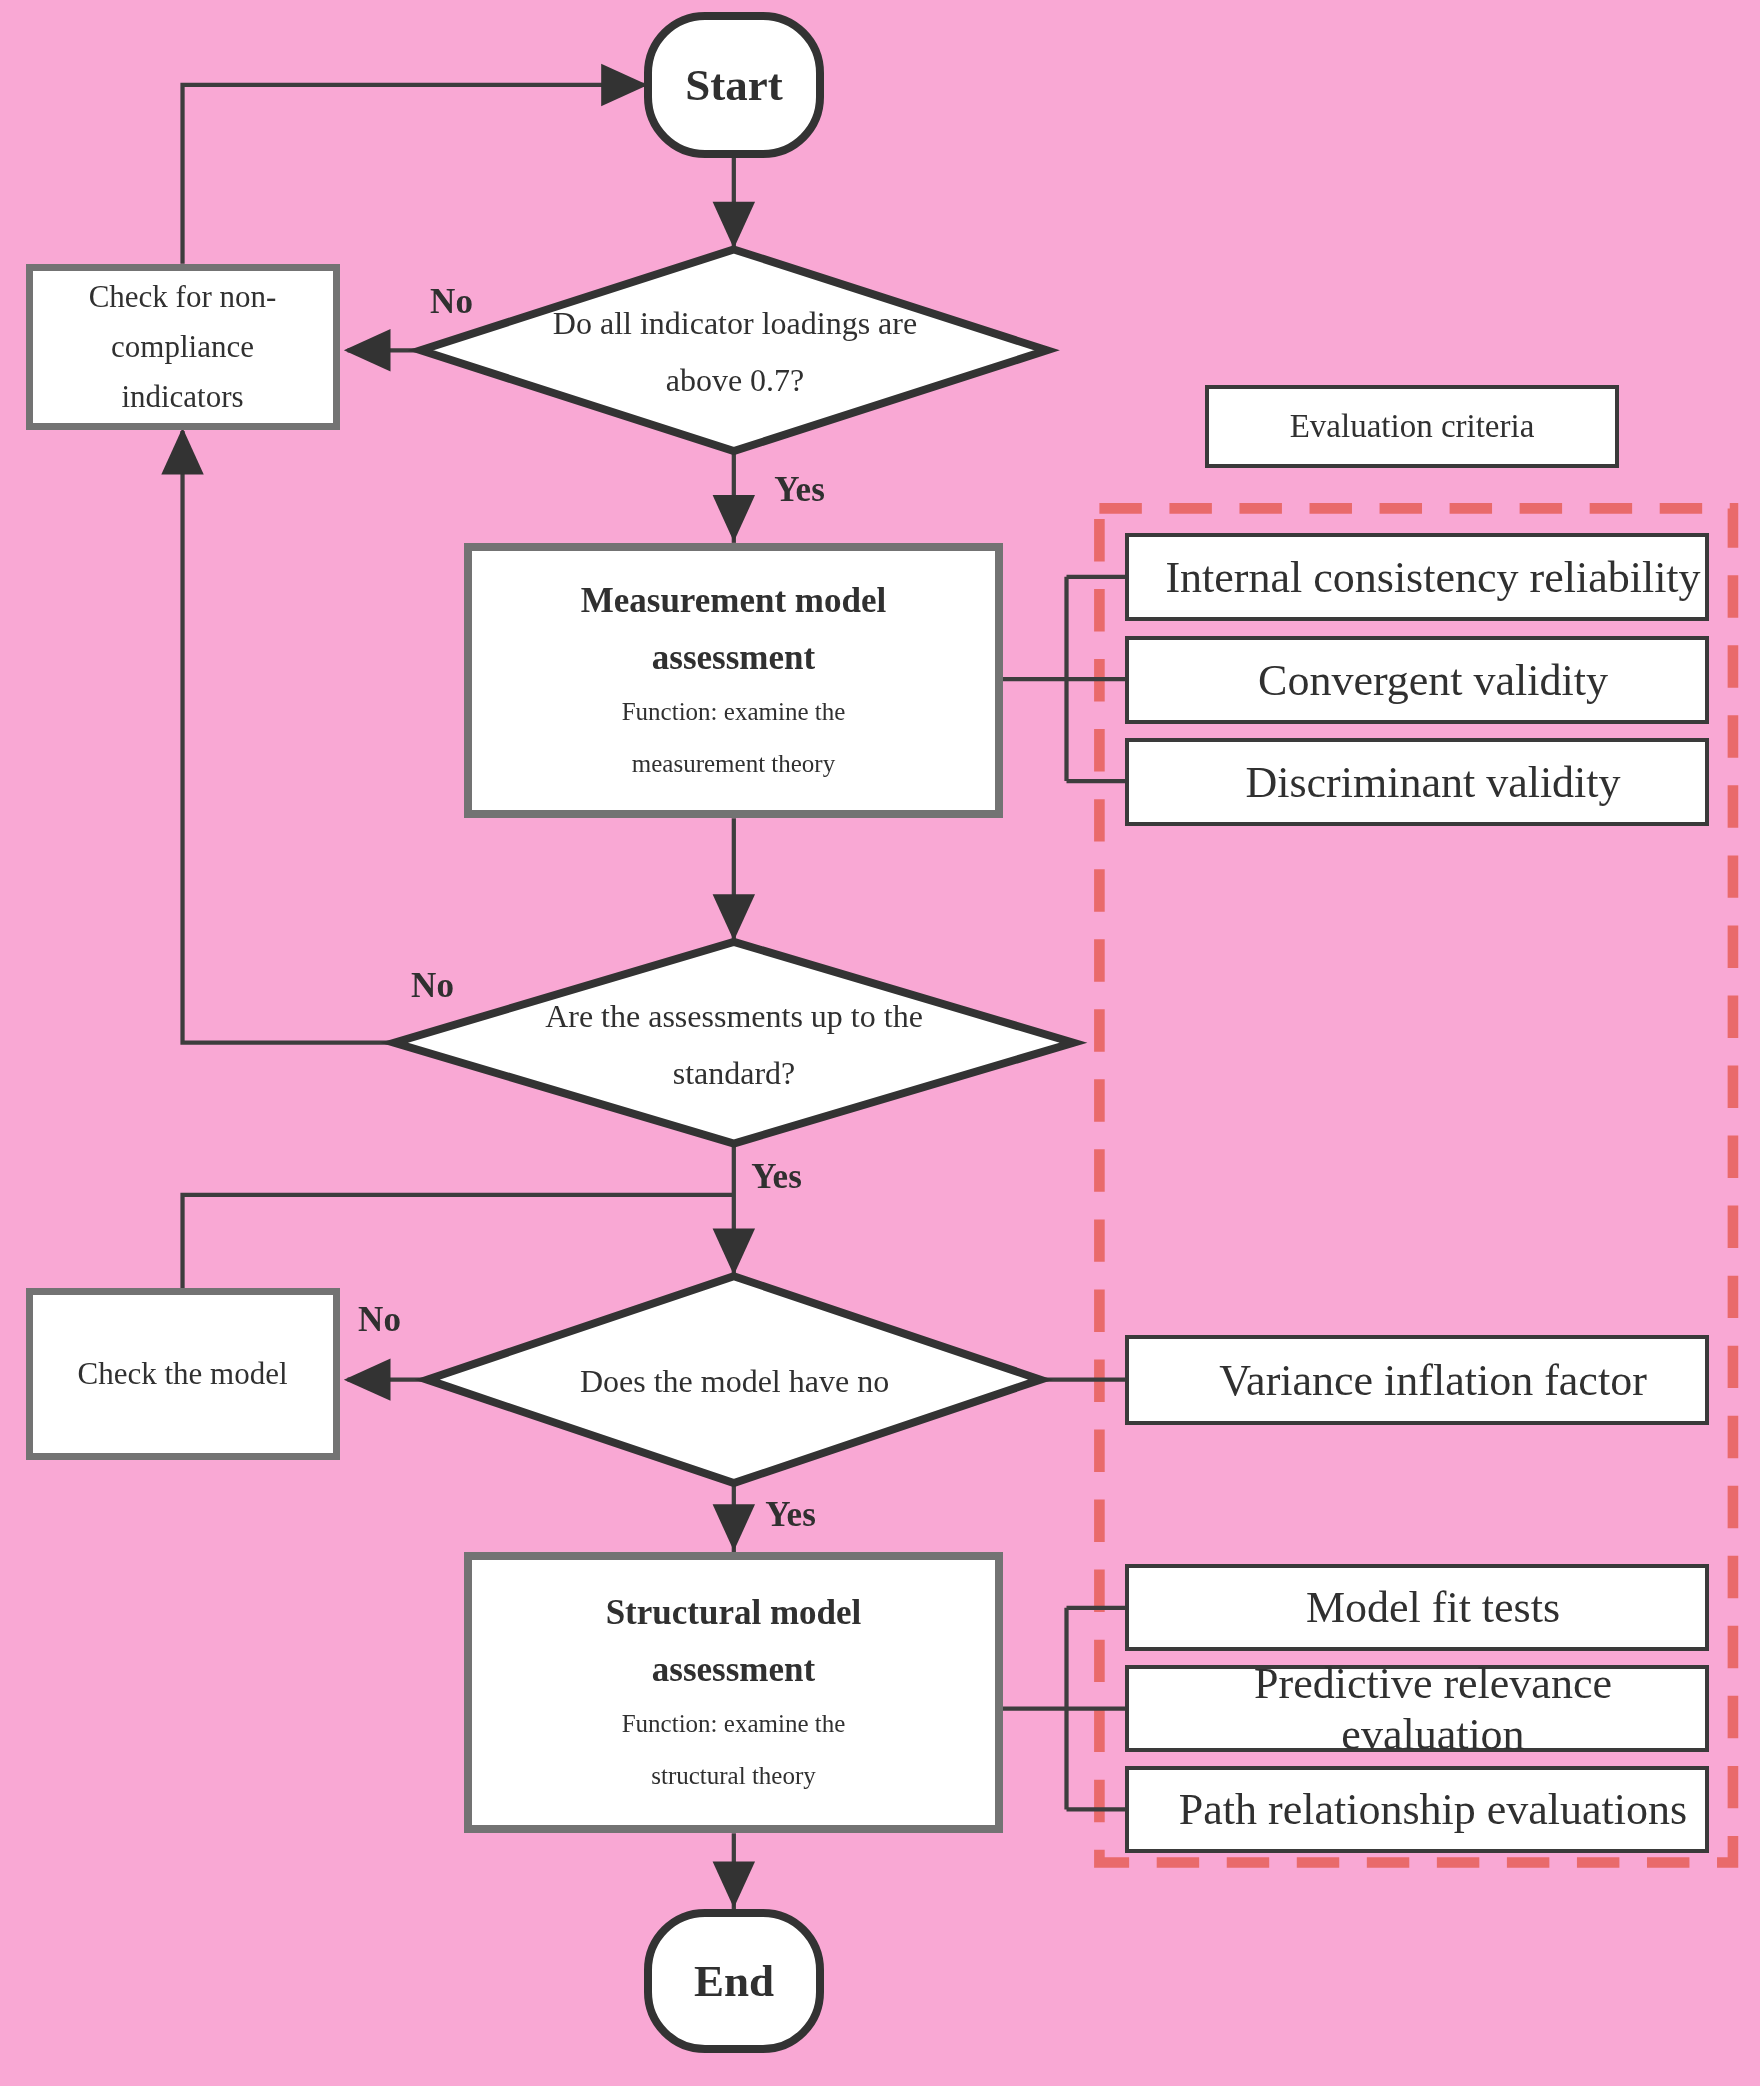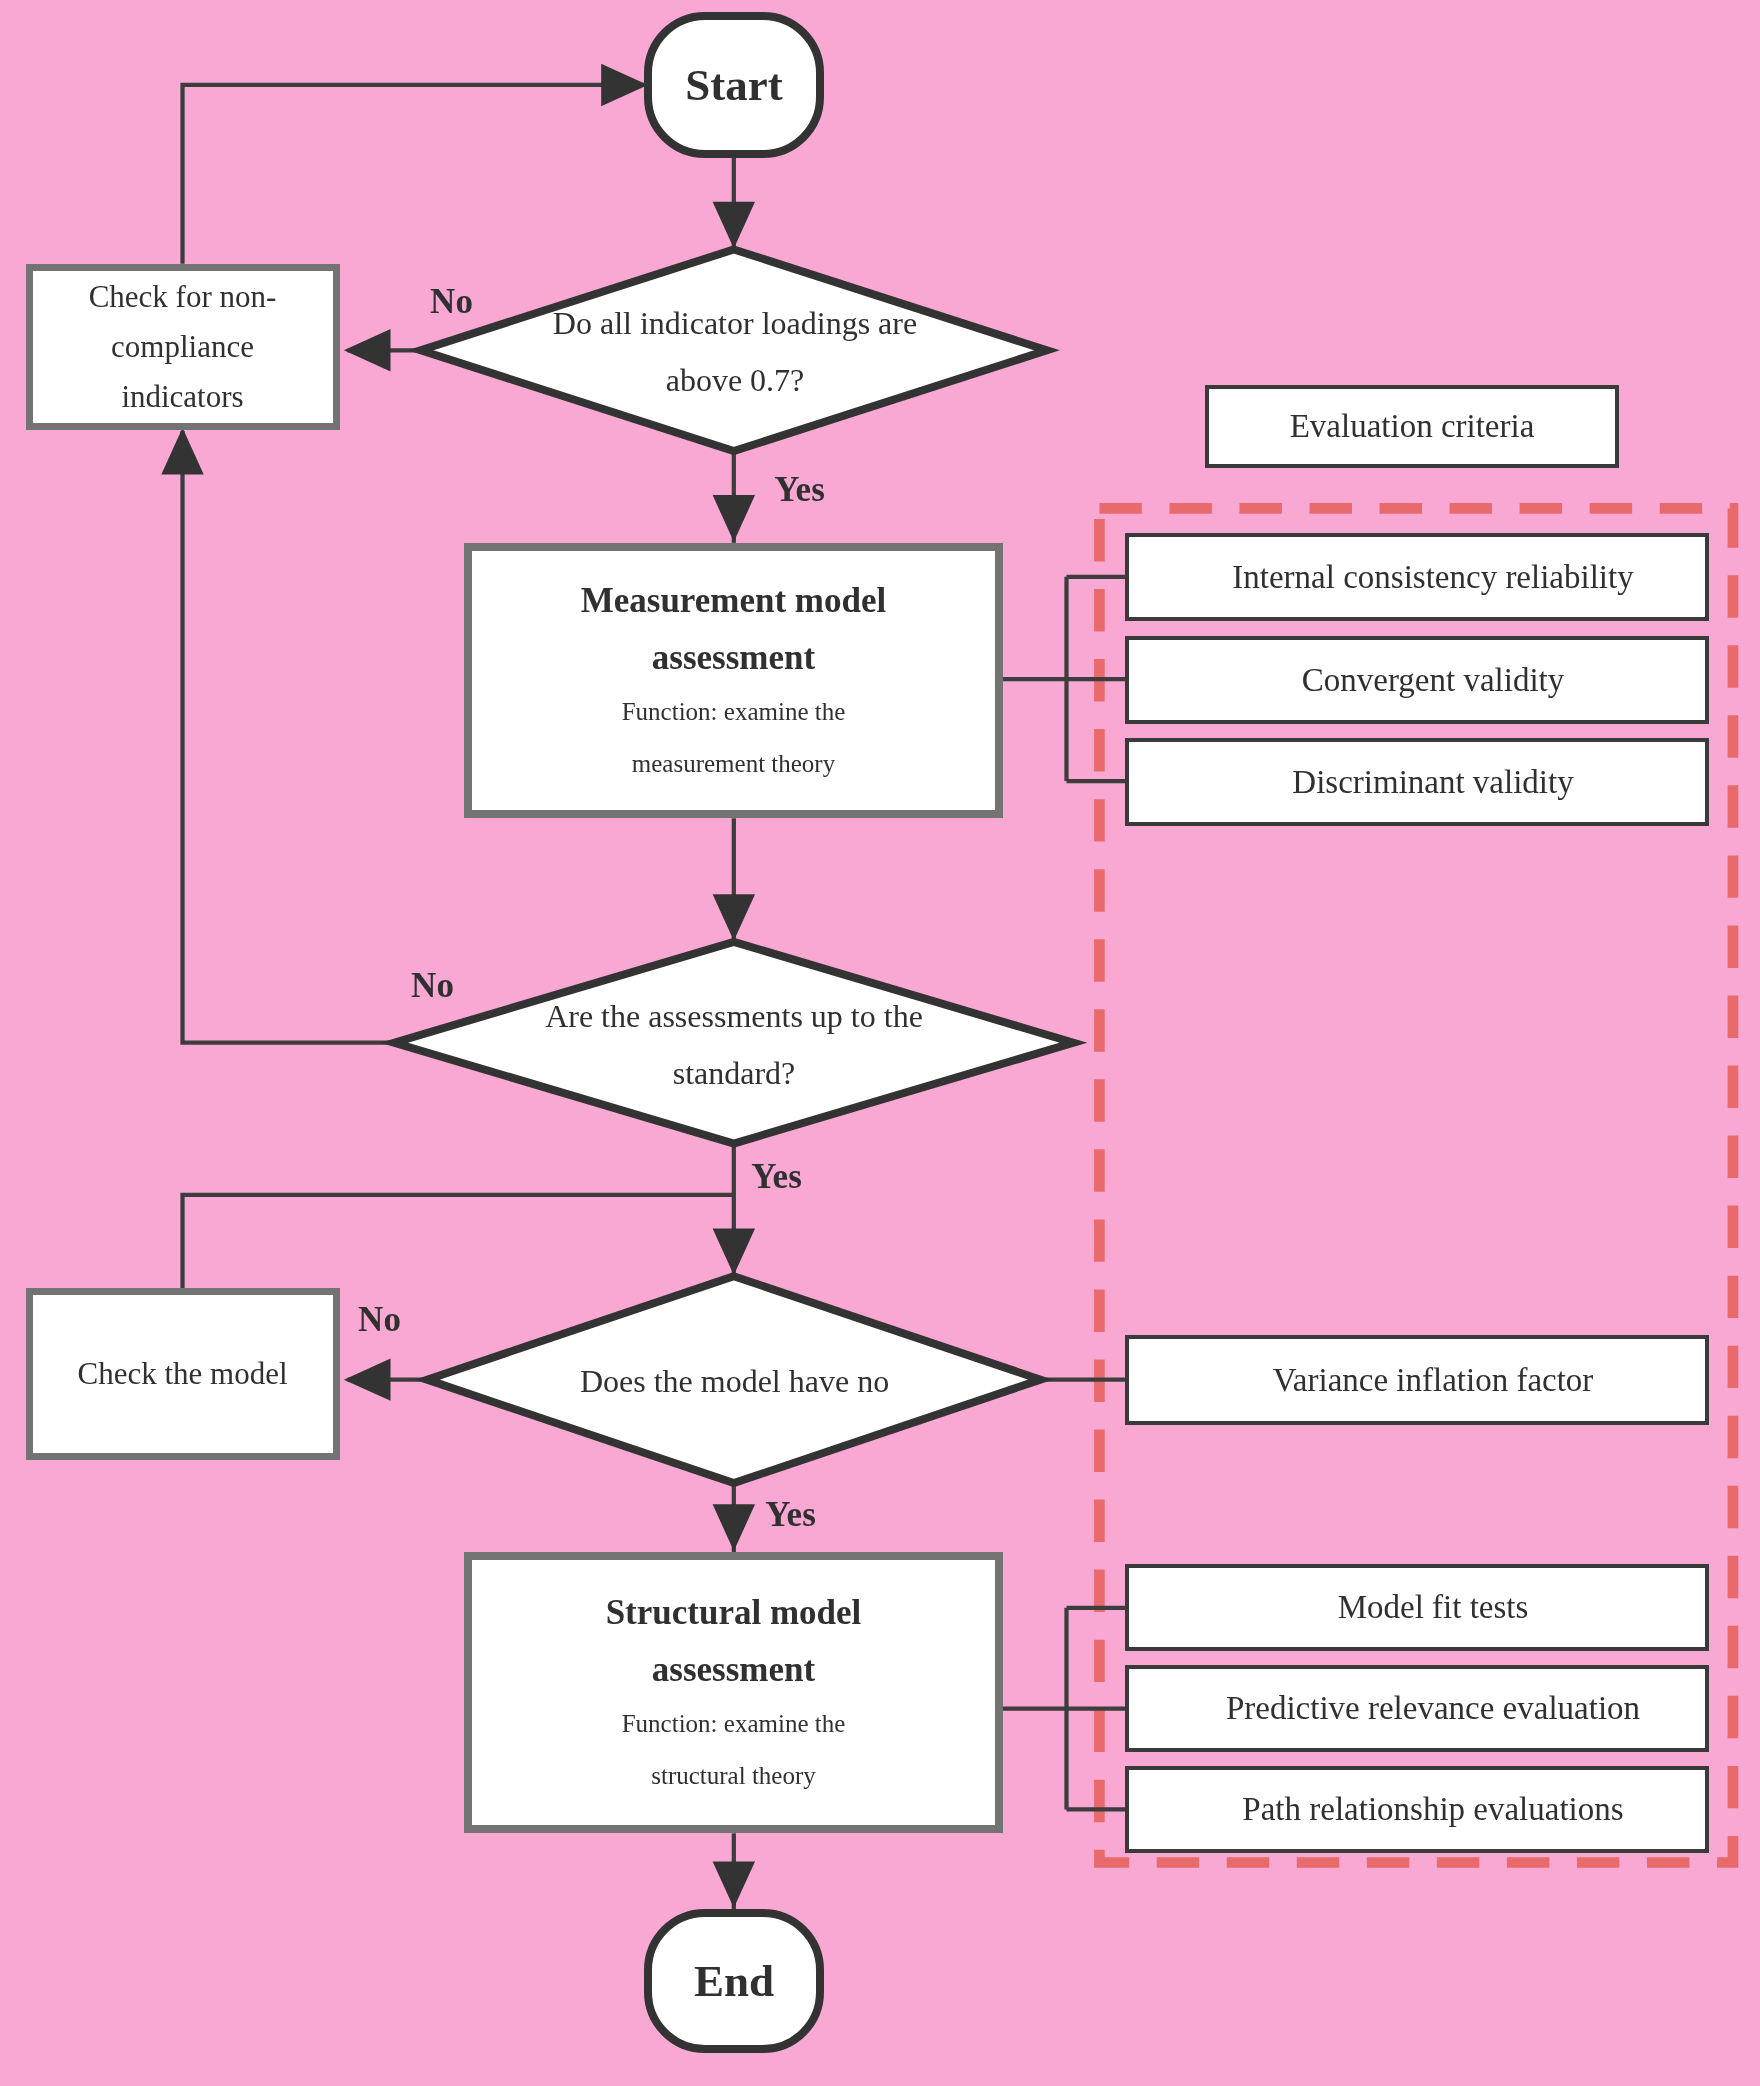--- a/index.html
+++ b/index.html
@@ -19,21 +19,21 @@
   .node .body{font-size:25px;line-height:52px;}
   .smalltext{font-size:31px;line-height:50px;}
   .dtext{
     position:absolute;display:flex;flex-direction:column;justify-content:center;
     text-align:center;font-size:32px;line-height:57px;background:transparent;
   }
   .crit{
     position:absolute;left:1125px;width:584px;box-sizing:border-box;
     border:4.8px solid #3a3a3a;background:#ffffff;
     display:flex;align-items:center;justify-content:center;
-    text-align:center;font-size:33px;padding-left:32px;
+    text-align:center;font-size:44px;padding-left:32px;
   }
   .legendbox{
     position:absolute;box-sizing:border-box;border:4.8px solid #3a3a3a;background:#ffffff;
     display:flex;align-items:center;justify-content:center;font-size:33px;
   }
   .elabel{
     position:absolute;width:101px;height:45px;display:flex;align-items:center;
     justify-content:center;font-weight:bold;font-size:35px;
   }
 </style>

